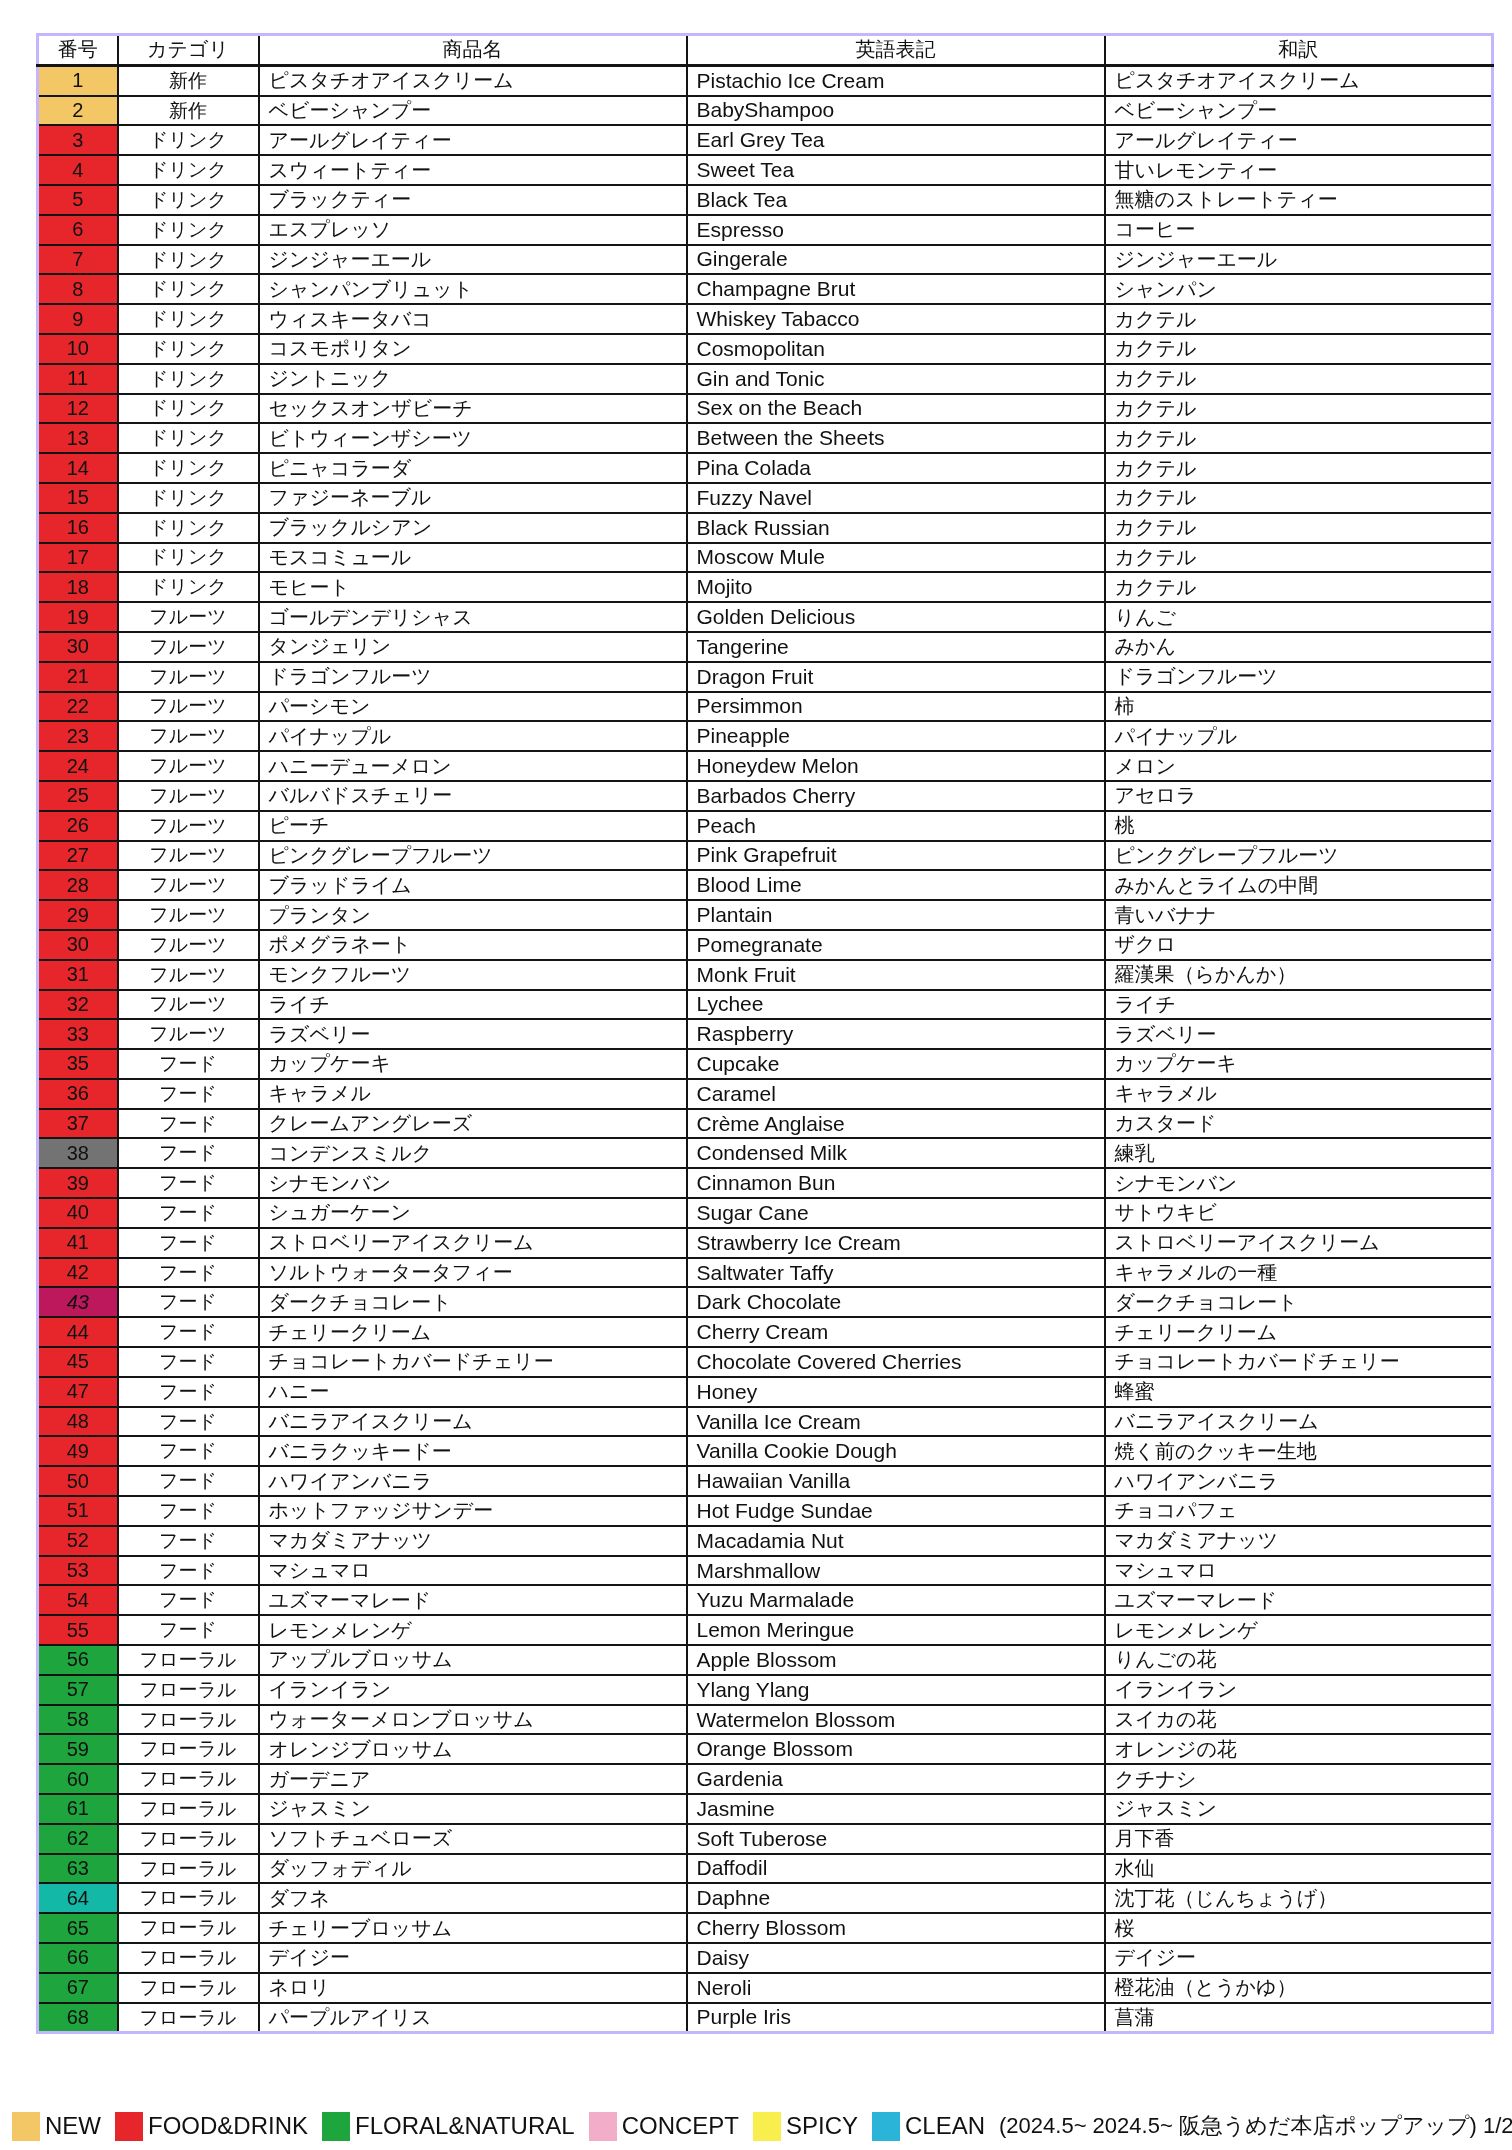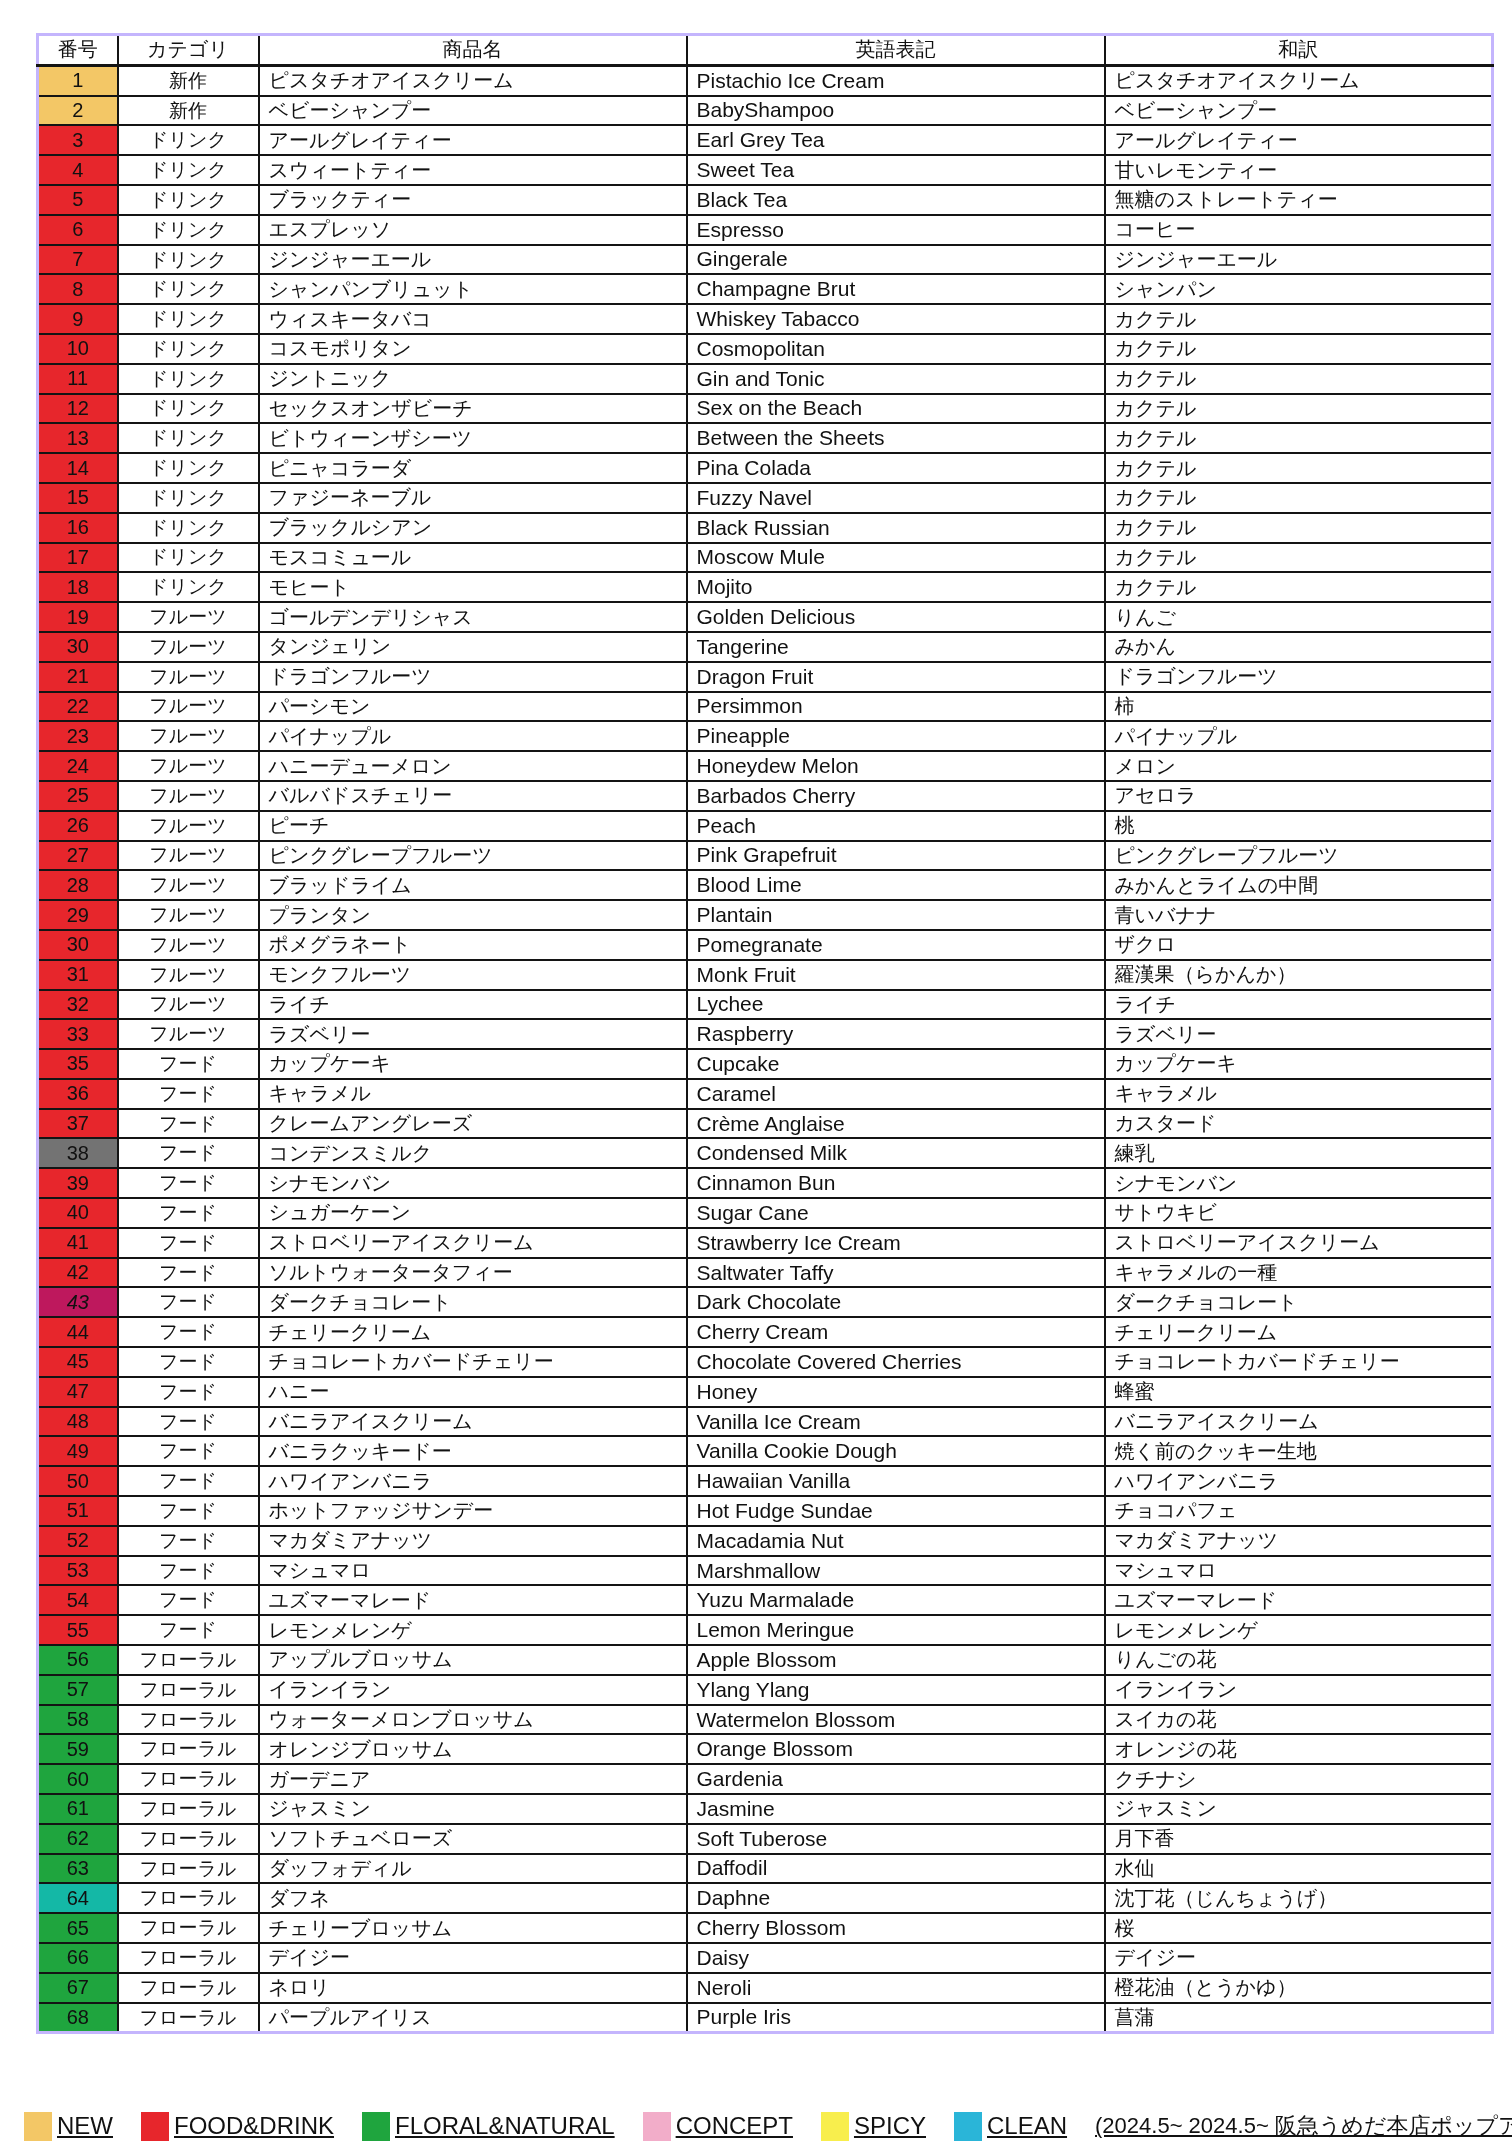--- a/index.html
+++ b/index.html
@@ -25,24 +25,23 @@
   .product-table th{
     text-align:center;
     border-bottom:3px solid #141414;
     font-size:20px;
   }
   td.c-no{text-align:center;padding:0;font-size:20px;}
   td.c-cat{text-align:center;padding:0;font-size:19px;}
   td.c-name,td.c-eng,td.c-ja{text-align:left;}
   td.c-eng{font-size:21px;}
   .footer{
-    position:absolute;left:24px;right:8px;top:2105px;height:42px;
-    display:flex;align-items:center;gap:14px;
+    position:absolute;left:12px;right:8px;top:2105px;height:42px;
+    display:flex;align-items:center;
     font-size:24px;
-    text-decoration:underline;
   }
   .legend-item{display:flex;align-items:center;gap:5px;margin-right:14px;}
   .legend-swatch{width:28px;height:29px;display:inline-block;}
   .footer-note{margin-left:auto;font-size:22px;white-space:nowrap;}
 </style>
 </head>
 <body>
 
 <table class="product-table">
   <colgroup>

